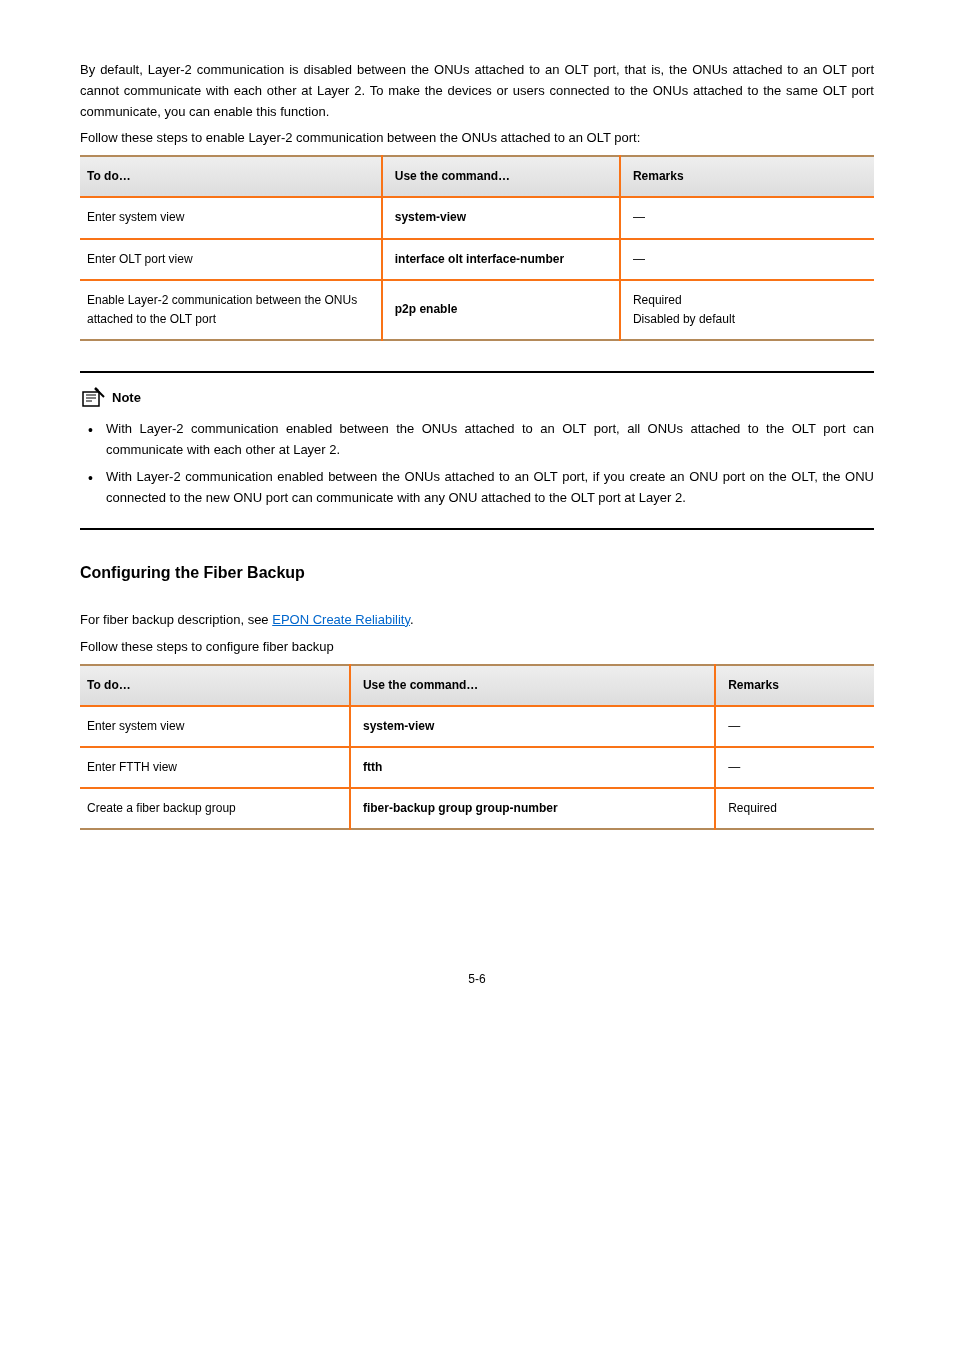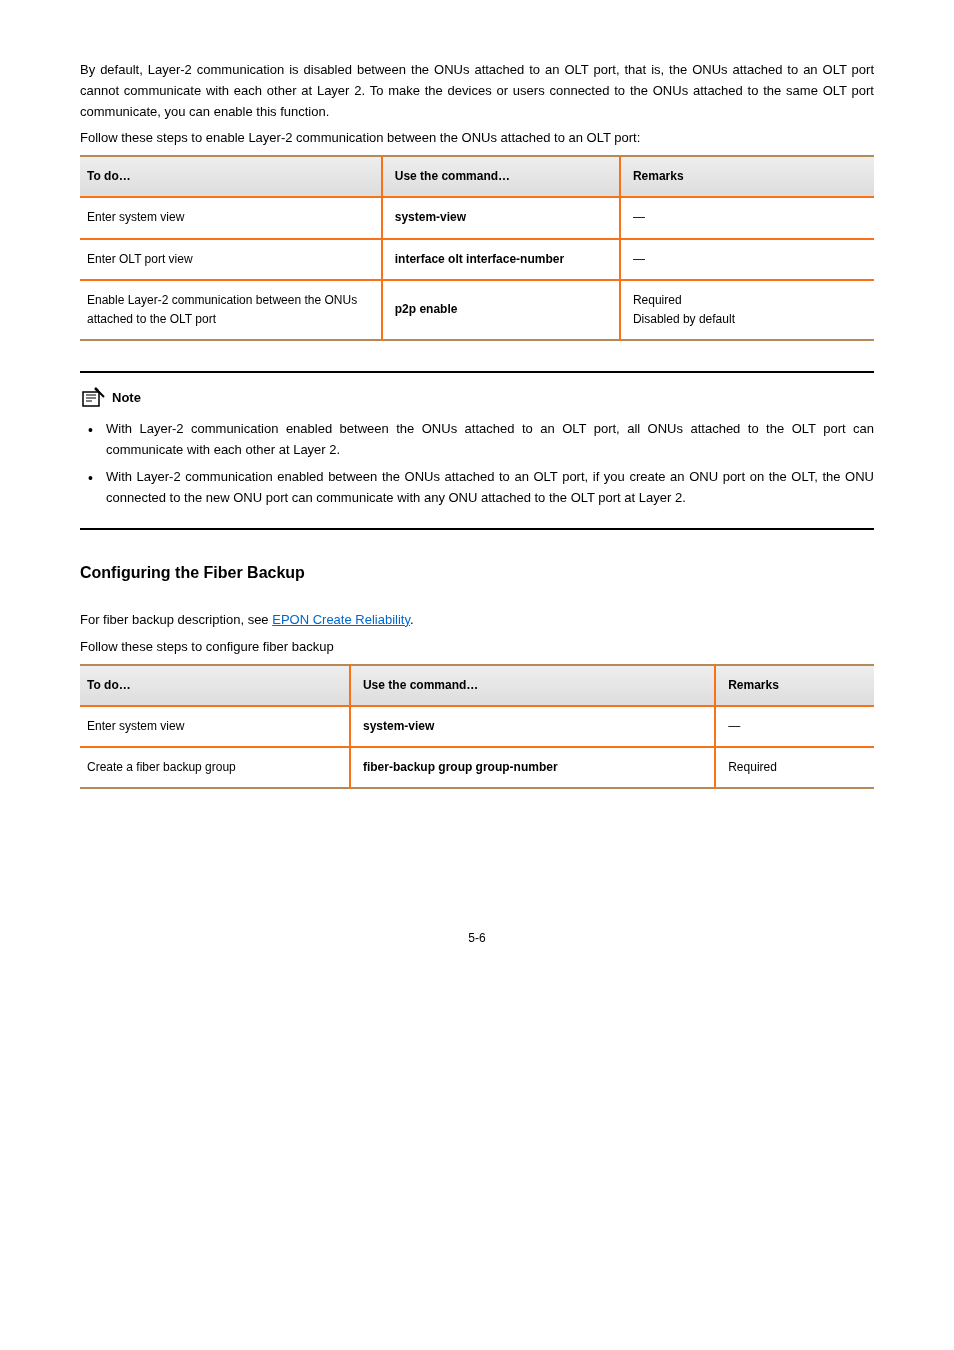--- a/index.html
+++ b/index.html
@@ -161,20 +161,25 @@
       <th class="t2-c3">Remarks</th>
     </tr>
   </thead>
   <tbody>
     <tr>
       <td>Enter system view</td>
       <td><strong>system-view</strong></td>
       <td>—</td>
     </tr>
     <tr>
+      <td>Enter FTTH view</td>
+      <td><strong>ftth</strong></td>
+      <td>—</td>
+    </tr>
+    <tr>
       <td>Create a fiber backup group</td>
       <td><strong>fiber-backup group group-number</strong></td>
       <td>Required</td>
     </tr>
   </tbody>
 </table>
 
 <div class="page-num">5-6</div>
 
 </body></html>

